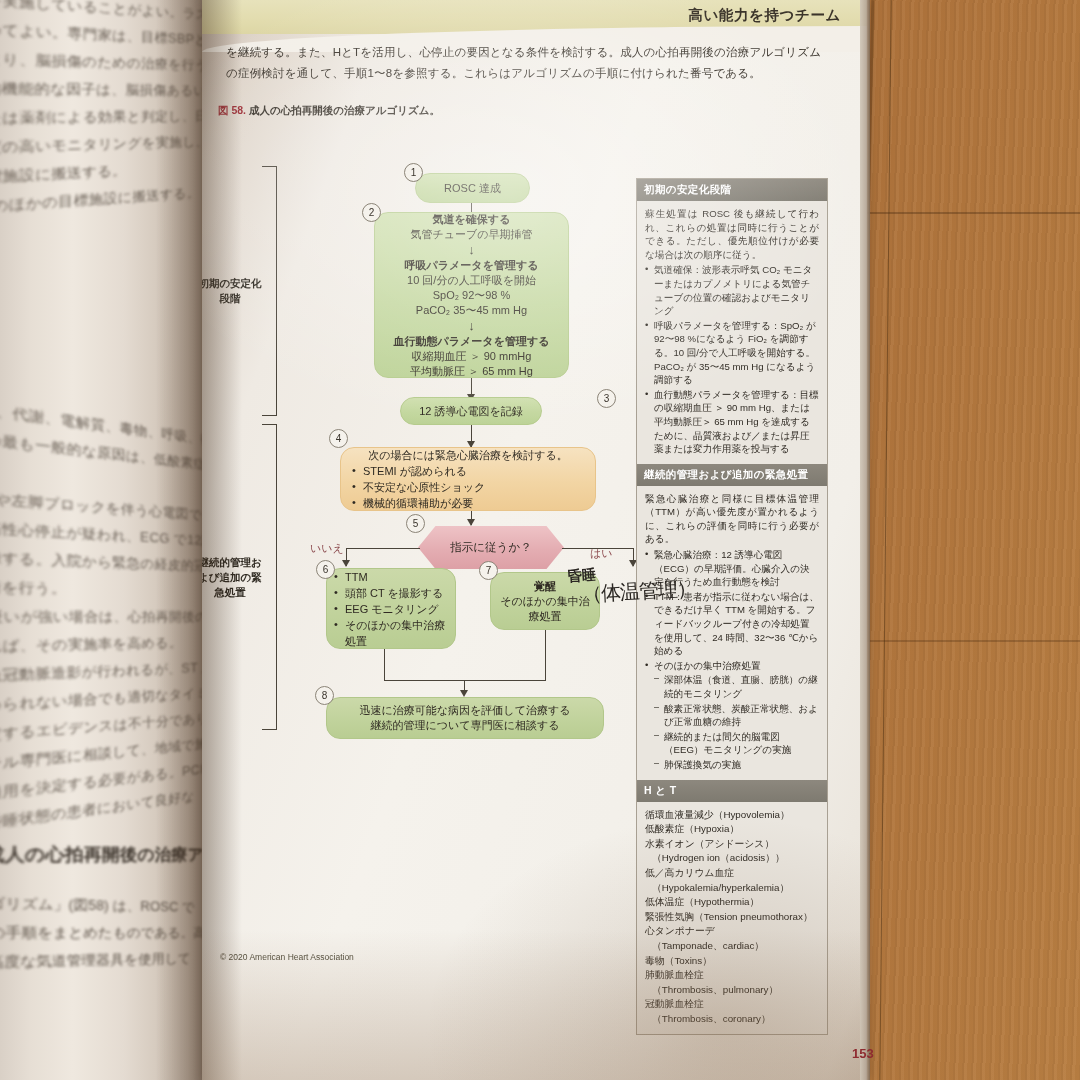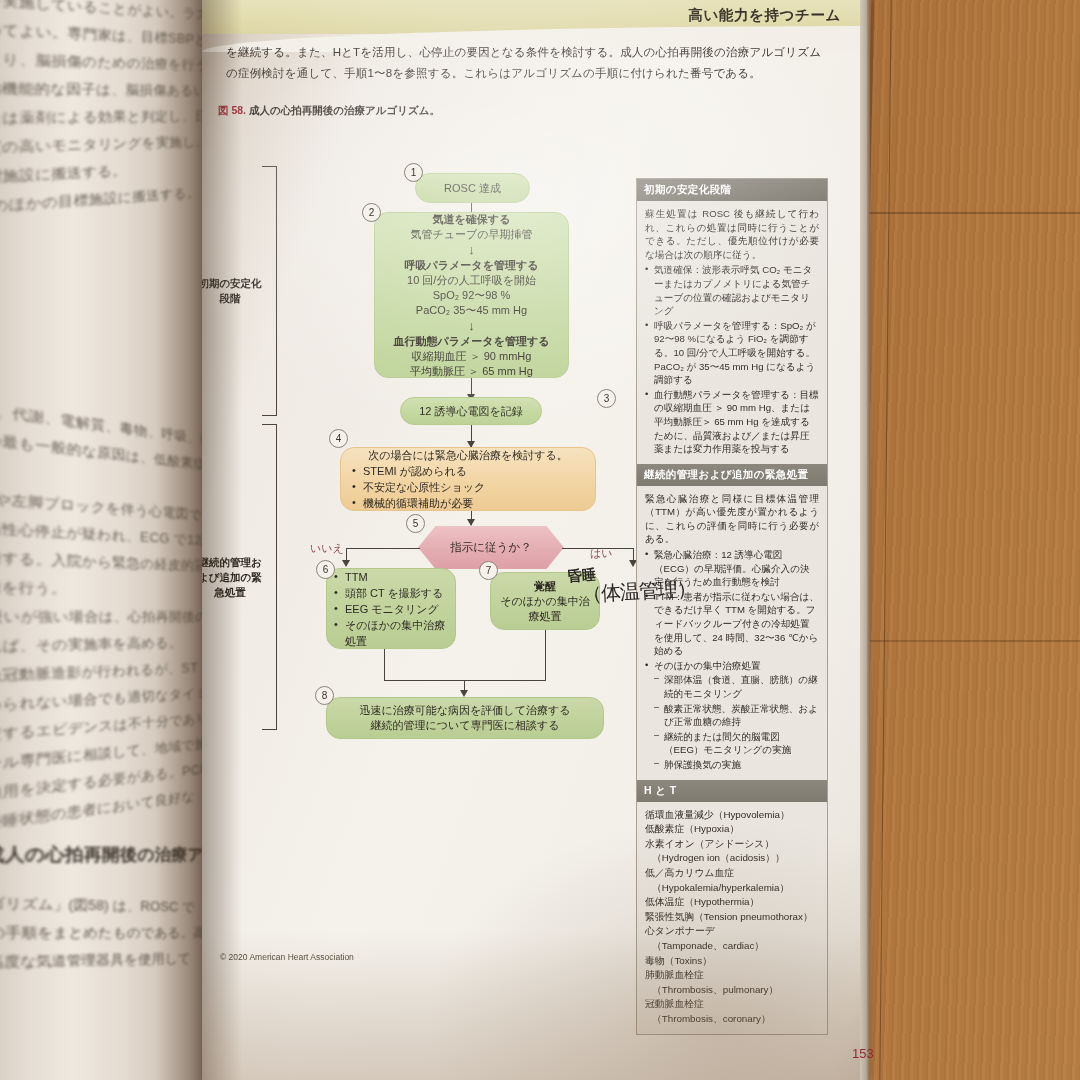--- a/index.html
+++ b/index.html
@@ -236,21 +236,21 @@
   .ht-list { }
   .ht-list div { font-size: 9.8px; line-height: 14.6px; color: #302b24; }
   .ht-list div.cont { padding-left: 7px; }
 
   .copyright {
     position: absolute; left: 18px; top: 952px;
     font-size: 8.5px; color: #55503f;
   }
   .page-no {
     position: absolute; left: 852px; top: 1046px;
-    font-size: 13px; font-weight: normal; color: #8e2b30;
+    font-size: 13px; font-weight: bold; color: #8e2b30;
   }
   .page-edge {
     position: absolute; left: 860px; top: 0; width: 10px; height: 1080px;
     background: linear-gradient(90deg, #cfc5b6, #b6a797 60%, #7f6a55);
     opacity: .9;
   }
 </style>
 </head>
 <body>
 

